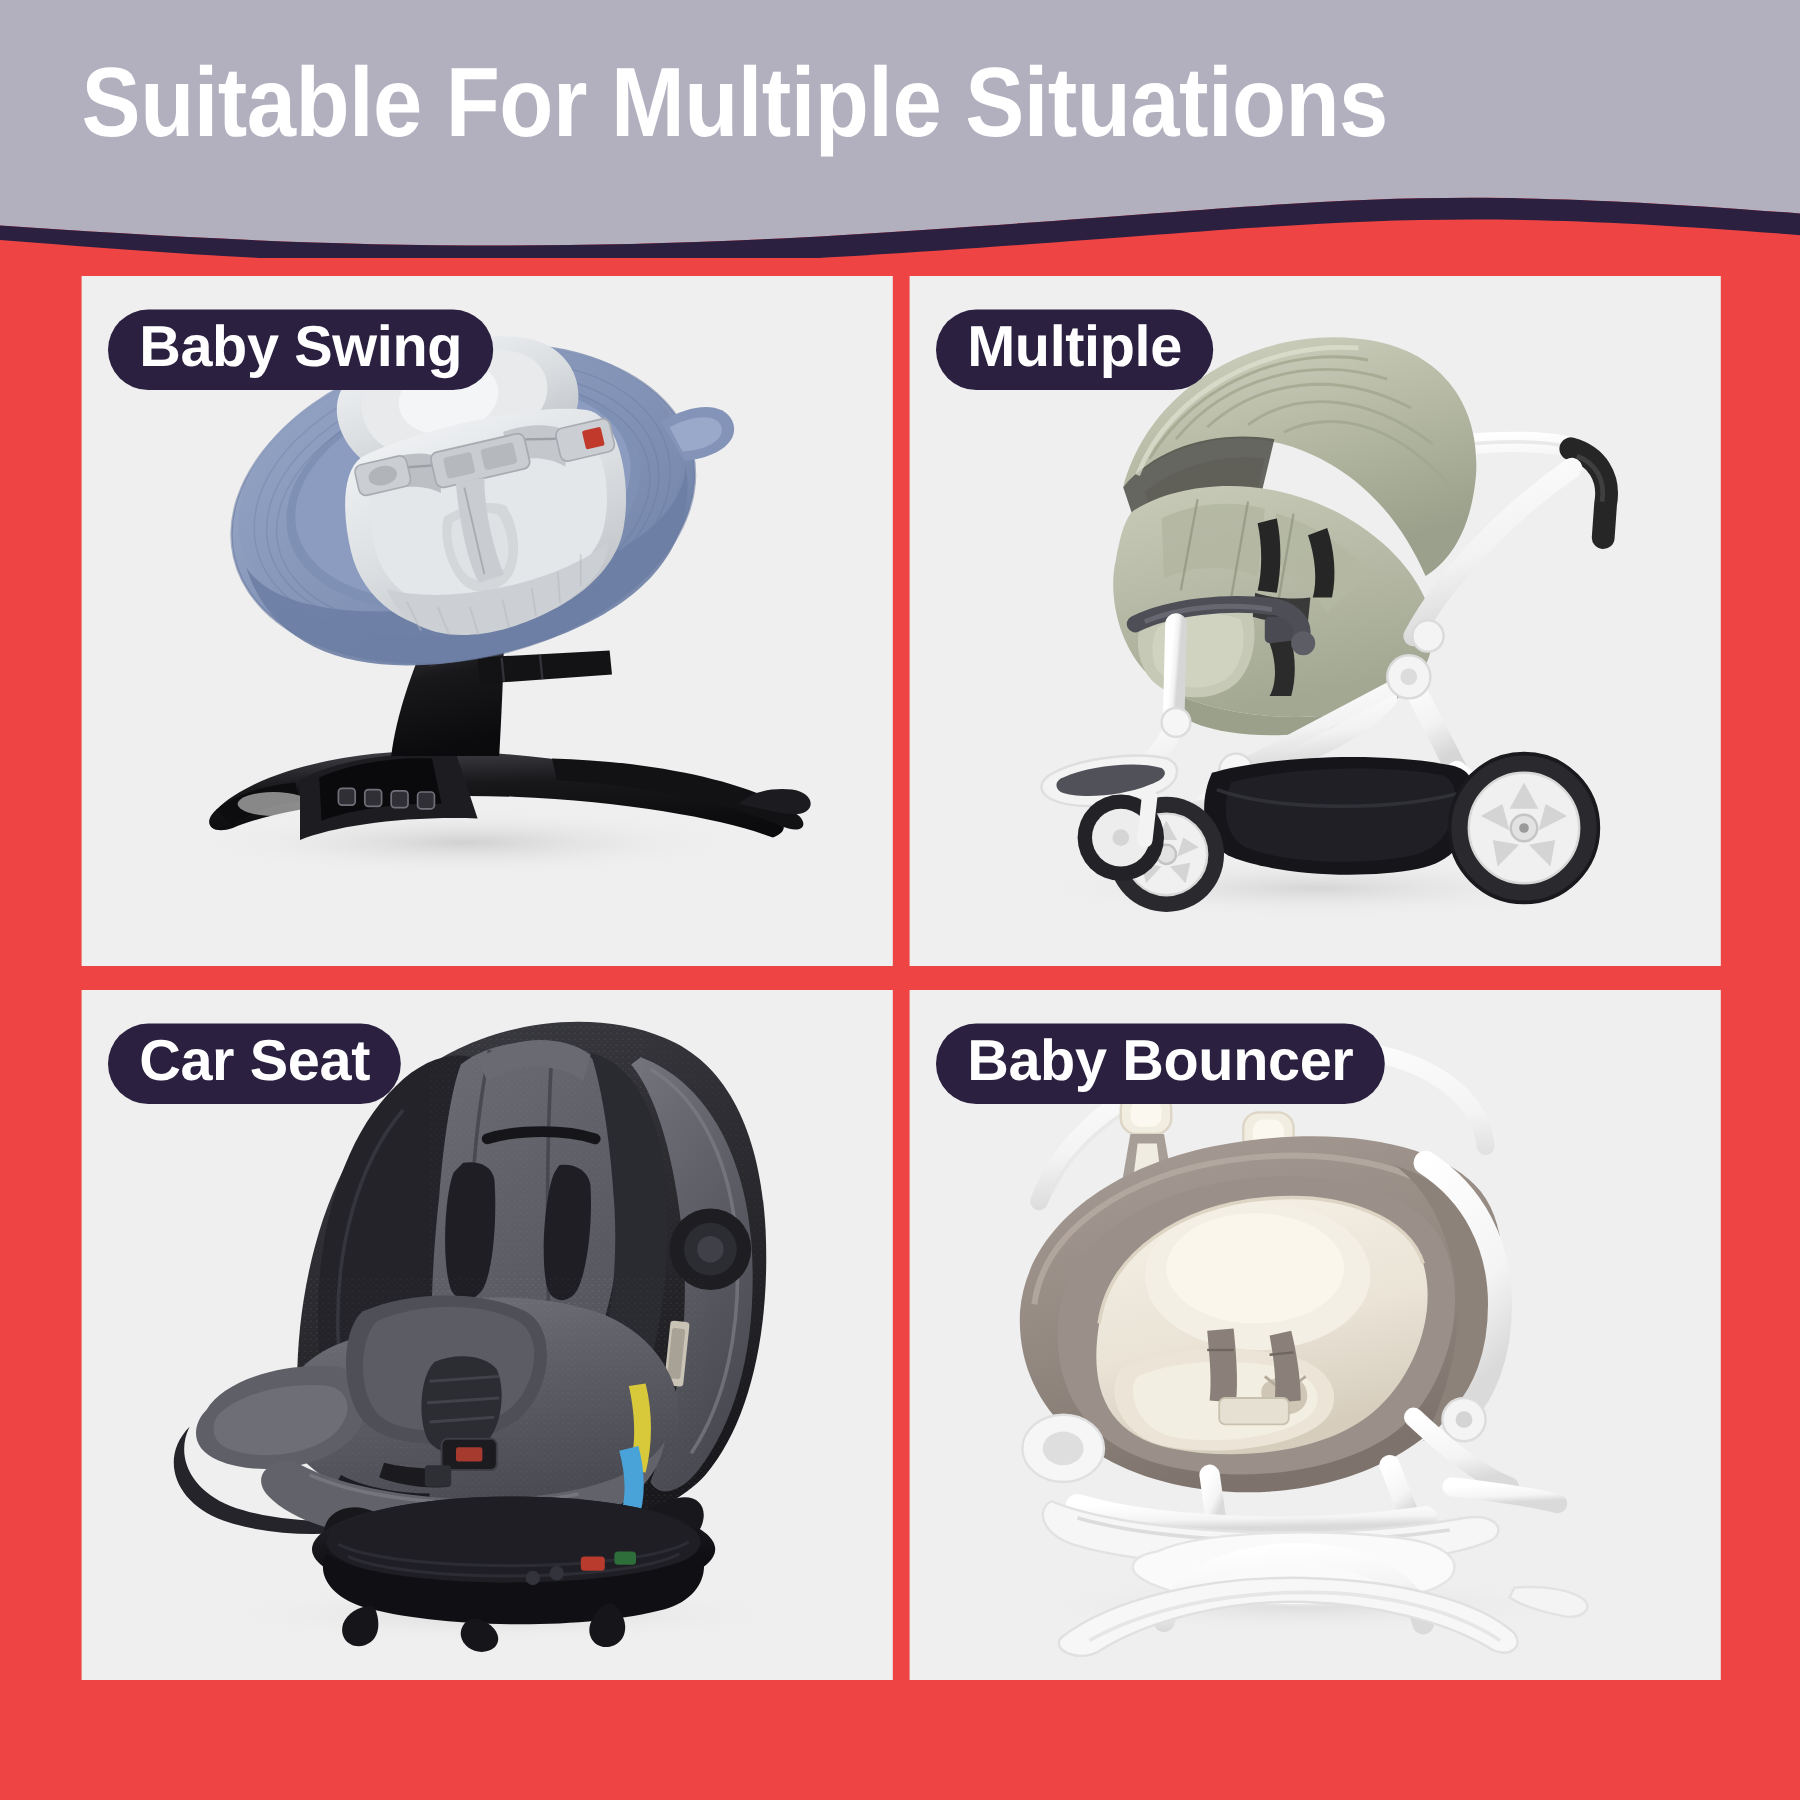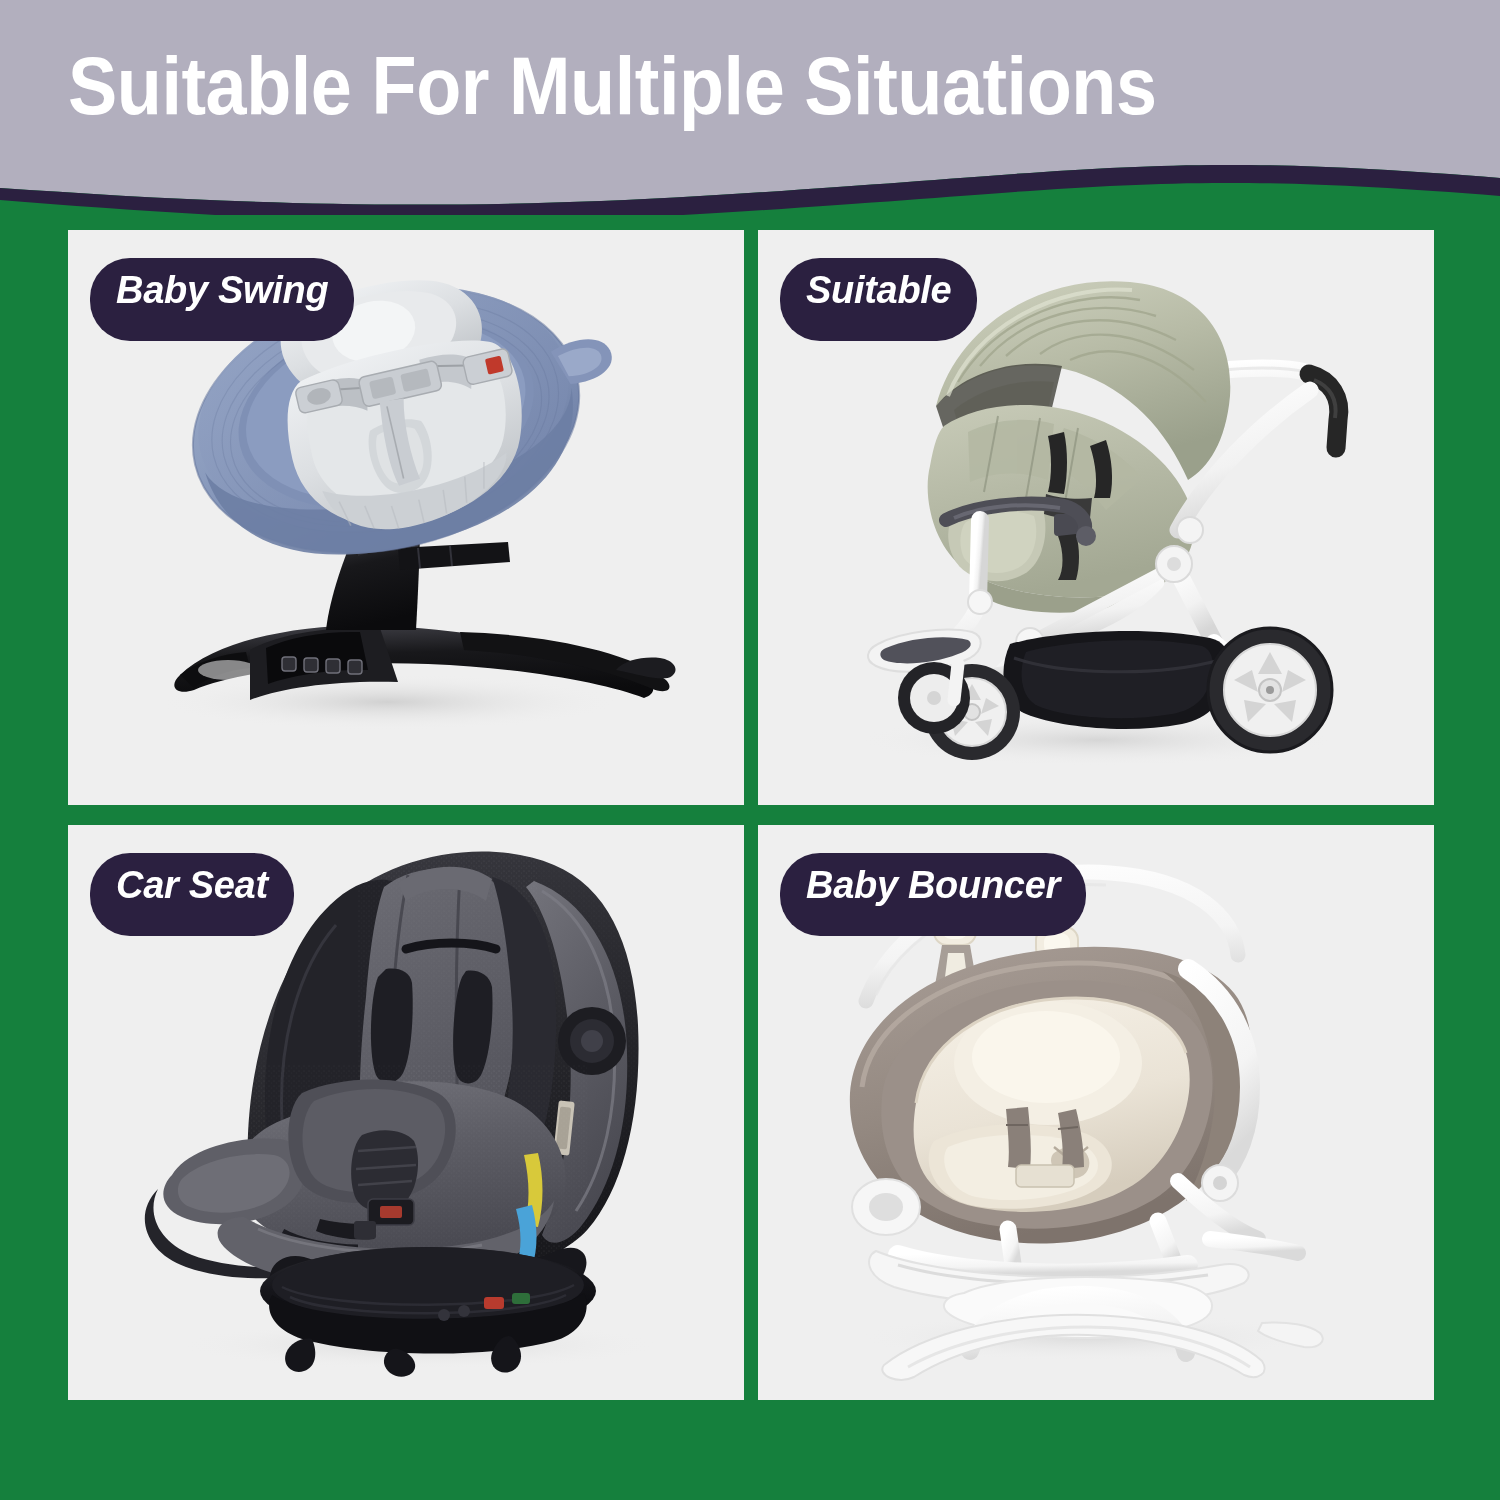--- a/index.html
+++ b/index.html
@@ -9,21 +9,21 @@
     height: 1500px;
     background: #ffffff;
     font-family: "Liberation Sans", sans-serif;
     overflow: hidden;
   }
 
   #page {
     position: relative;
     width: 1500px;
     height: 1500px;
-    background: #15803d;
+    background: #ef4444;
   }
 
   
   .header {
     position: absolute;
     left: 0; top: 0;
     width: 1500px;
     height: 215px;
     overflow: hidden;
   }
@@ -65,27 +65,26 @@
 
   
   .badge {
     position: absolute;
     left: 22px;
     top: 28px;
     z-index: 30;
     background: #2b2040;
     color: #ffffff;
     border-radius: 40px;
-    padding: 10px 26px 29px 26px;
-    font-size: 38px;
+    padding: 10px 26px 13px 26px;
+    font-size: 48px;
     font-weight: 700;
     line-height: 44px;
     letter-spacing: -0.3px;
     white-space: nowrap;
-    font-style: italic;
   }
 
   .art { position: absolute; left: 0; top: 0; width: 100%; height: 100%; }
 </style>
 </head>
 <body>
 
 <div id="page">
 
   <div class="header">
@@ -394,21 +393,21 @@
           <circle cx="214" cy="482" r="8" fill="#e2e2e2" stroke="#c4c4c4" stroke-width="2"></circle>
 
           <circle cx="176" cy="468" r="36" fill="#232327"></circle>
           <circle cx="176" cy="468" r="24" fill="#ededed"></circle>
           <circle cx="176" cy="468" r="7" fill="#d5d5d5"></circle>
 
           <path d="M200 434 L196 470" stroke="#f3f3f3" stroke-width="13" stroke-linecap="round"></path>
         </g>
       </svg>
 
-      <div class="badge">Suitable</div>
+      <div class="badge">Multiple</div>
     </div>
 
     <div class="panel">
       <svg class="art" viewBox="0 0 676 575">
         <defs>
           <linearGradient id="csGrey" x1="0" y1="0" x2="0.35" y2="1">
             <stop offset="0" stop-color="#74747c"></stop>
             <stop offset="0.5" stop-color="#5d5d65"></stop>
             <stop offset="1" stop-color="#4a4a52"></stop>
           </linearGradient>

